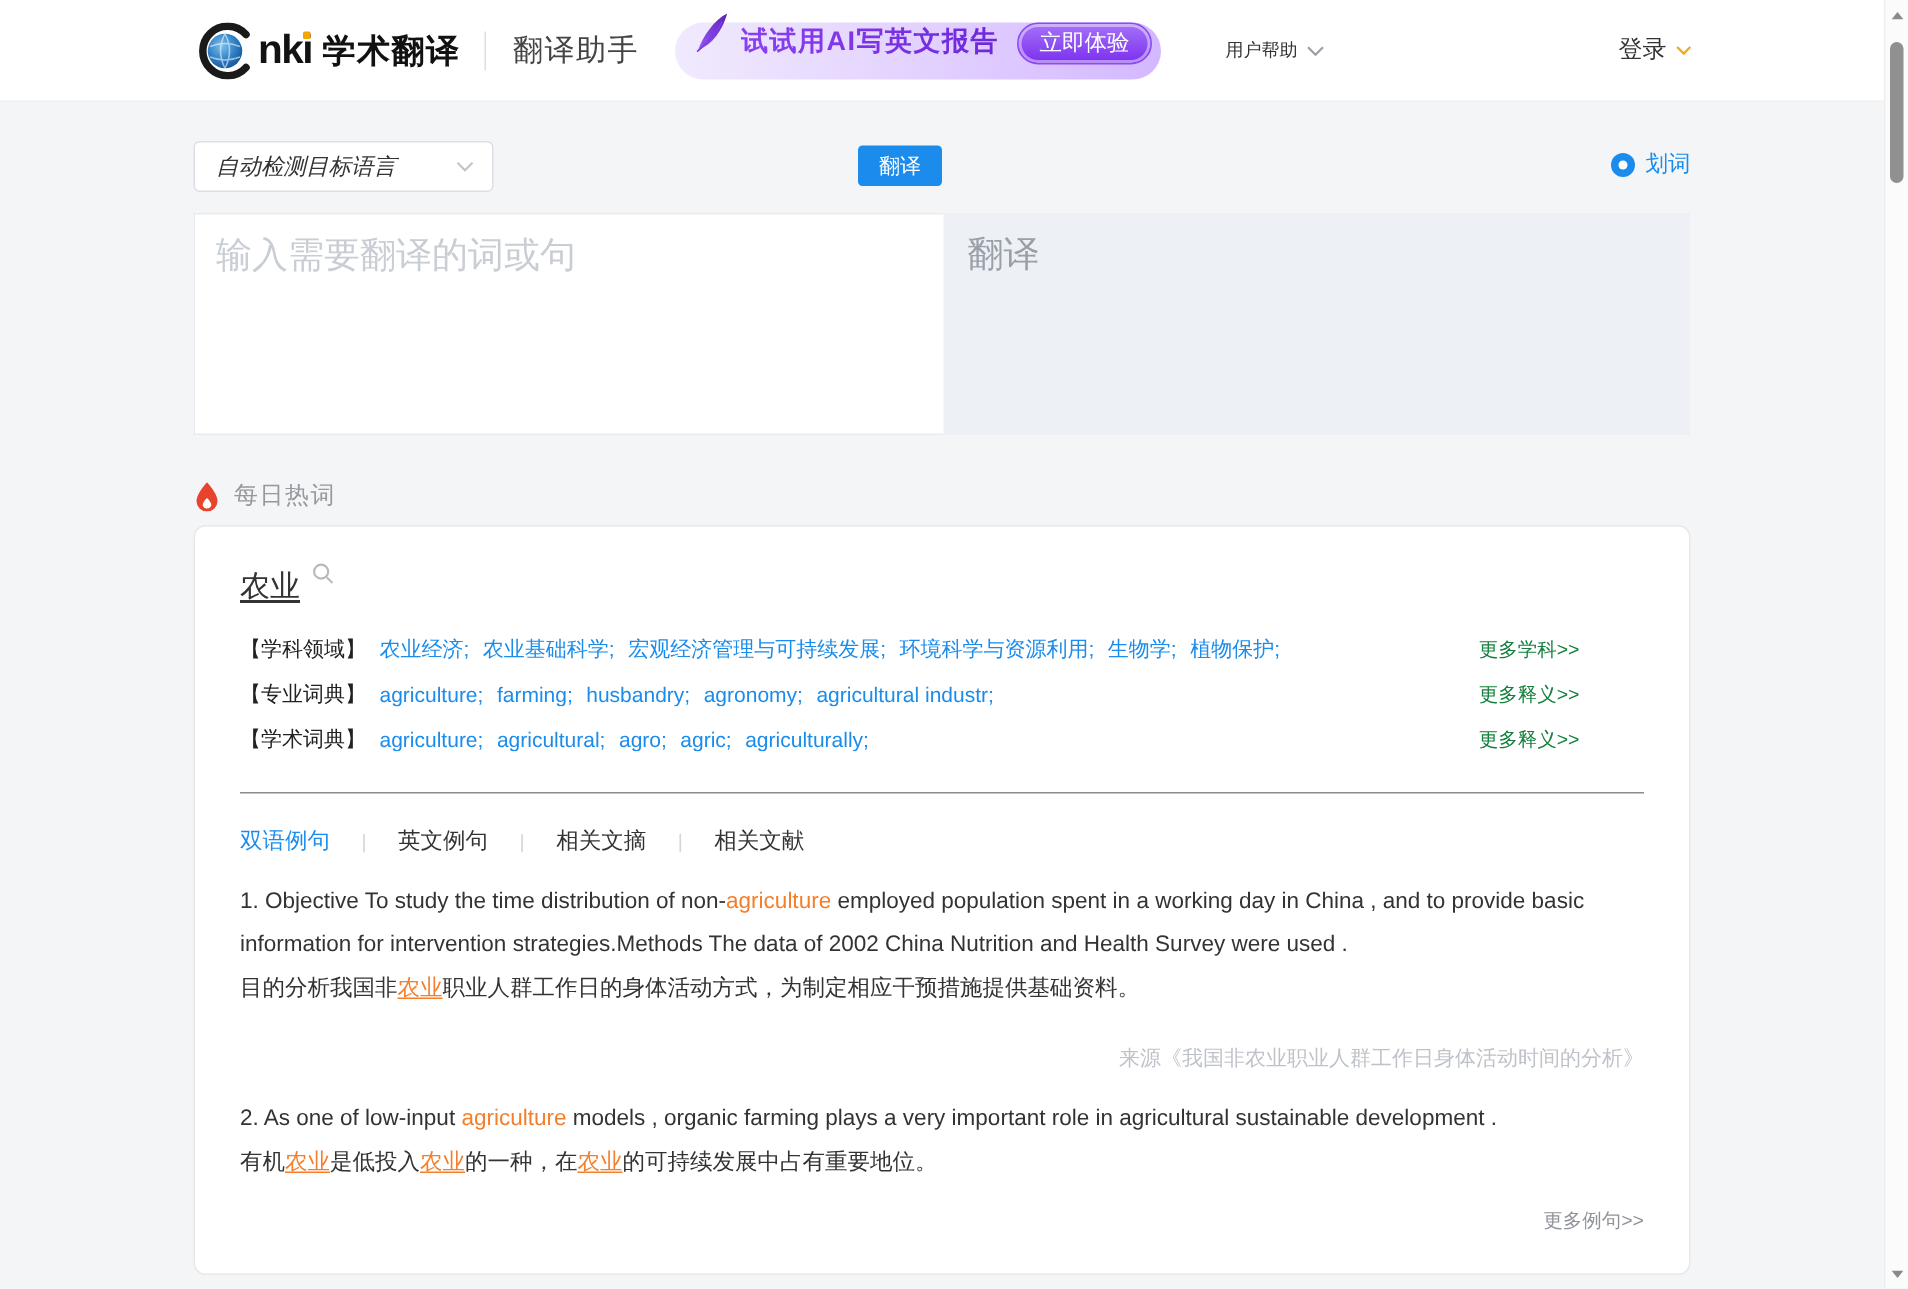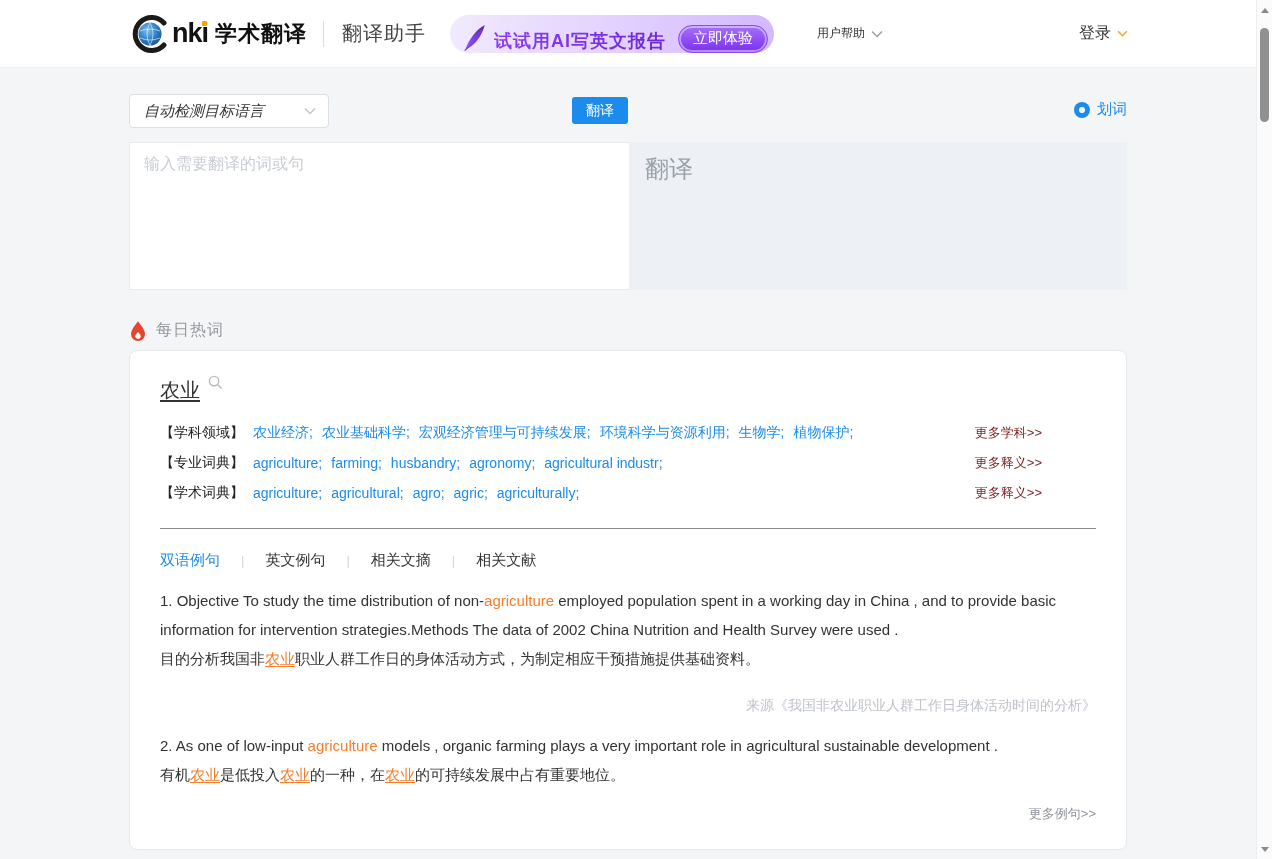--- a/index.html
+++ b/index.html
@@ -9,21 +9,21 @@
 
   
   .header { height:68px; background:#fff; display:flex; align-items:center; padding-left:130px; padding-right:144px; border-bottom:1px solid #f0f0f0; }
   .logo { display:flex; align-items:center; cursor:pointer; }
   .logo-globe { width:40px; height:38px; margin-right:2px; }
   .logo-letters { font-size:27px; font-weight:800; color:#121212; letter-spacing:-1px; line-height:1; position:relative; }
   .logo-letters .i-dot { position:absolute; width:5px; height:5px; background:#f5a400; border-radius:1px; top:1px; right:1px; }
   .logo-product { font-size:22px; font-weight:700; color:#111; margin-left:7px; letter-spacing:1px; }
   .header-divider { width:1px; height:26px; background:#ddd; margin:0 18px 0 16px; }
   .header-subtitle { font-size:20px; color:#444; letter-spacing:1px; }
-  .promo-banner { margin-left:24px; height:38px; border-radius:19px; display:flex; align-items:flex-end; padding:0 6px 0 12px; background:linear-gradient(90deg,#f1eafd 0%,#e0cdff 60%,#d4b8ff 100%); cursor:pointer; }
+  .promo-banner { margin-left:24px; height:38px; border-radius:19px; display:flex; align-items:flex-start; padding:0 6px 0 12px; background:linear-gradient(90deg,#f1eafd 0%,#e0cdff 60%,#d4b8ff 100%); cursor:pointer; }
   .promo-quill { width:26px; height:30px; margin-right:6px; margin-top:-8px; }
   .promo-text { font-size:18px; font-weight:700; background:linear-gradient(90deg,#8a3ff2,#6d28d9); -webkit-background-clip:text; background-clip:text; color:transparent; letter-spacing:1px; }
   .promo-cta { margin-left:12px; height:28px; padding:0 14px; border-radius:14px; background:linear-gradient(180deg,#a572f7,#7b2ff0); box-shadow:0 0 0 2px rgba(255,255,255,.45) inset; color:#fff; font-size:15px; display:flex; align-items:center; border:1px solid #8a4bf5; }
   .header-spacer { flex:1; }
   .user-help { display:flex; align-items:center; font-size:12px; color:#333; cursor:pointer; margin-right:196px; }
   .login { display:flex; align-items:center; font-size:16px; color:#333; cursor:pointer; }
   .chev { margin-left:6px; }
 
   
   .content-area { width:1256px; }
@@ -35,41 +35,41 @@
   .lang-select-text { flex:1; font-size:15px; color:#333; }
   .translate-btn { position:absolute; left:443px; top:3px; width:56px; height:27px; background:#1b8ceb; border:none; border-radius:3px; color:#fff; font-size:14px; cursor:pointer; font-family:inherit; }
   .word-toggle { position:absolute; right:0; top:6px; display:flex; align-items:center; cursor:pointer; }
   .word-toggle-icon { width:16px; height:16px; border-radius:50%; background:#1b8ceb; position:relative; margin-right:7px; }
   .word-toggle-icon::after { content:""; position:absolute; width:6px; height:6px; background:#fff; border-radius:50%; left:5px; top:5px; }
   .word-toggle-label { font-size:15px; color:#1b8ceb; }
 
   
   .translate-box { display:flex; margin-top:14px; height:148px; }
   .tb-input-panel { width:500px; background:#fff; border:1px solid #e8ebef; border-right:none; }
-  .tb-input { width:100%; height:100%; border:none; outline:none; resize:none; font-family:Liberation Serif, serif; font-size:16px; color:#333; padding:11px 14px; background:transparent; }
+  .tb-input { width:100%; height:100%; border:none; outline:none; resize:none; font-family:Liberation Serif, serif; font-size:24px; color:#333; padding:11px 14px; background:transparent; }
   .tb-input::placeholder { color:#c9cdd4; }
   .tb-output-panel { width:498px; background:#edf1f6; padding:11px 16px; }
   .tb-output-placeholder { font-size:24px; color:#9aa0a8; }
 
   
   .hotword-title-row { display:flex; align-items:center; margin-top:30px; }
   .flame { width:18px; height:20px; margin-right:9px; }
   .hotword-title { font-size:16px; color:#96999e; letter-spacing:1px; }
 
   .card { margin-top:9px; background:#fff; border:1px solid #e8e8e8; border-radius:8px; padding:26px 30px 26px 30px; }
   .word-row { display:flex; align-items:flex-start; }
   .hot-word { font-size:20px; color:#333; text-decoration:underline; text-underline-offset:3px; cursor:pointer; }
   .search-icon { margin-left:8px; margin-top:-2px; cursor:pointer; }
 
   .def-row { position:relative; display:flex; align-items:center; height:30px; margin-top:0; padding-right:110px; }
   .def-rows { margin-top:14px; }
   .def-label { font-size:14px; color:#222; flex-shrink:0; }
   .def-links { display:flex; flex-wrap:nowrap; overflow:hidden; }
   .def-links a { font-size:14px; color:#1b8ceb; margin-left:9px; white-space:nowrap; }
-  .more-link { position:absolute; right:54px; top:50%; transform:translateY(-50%); font-size:13px; color:#7f1d1d; }
+  .more-link { position:absolute; right:43px; top:50%; transform:translateY(-50%); font-size:13px; color:#15803d; }
 
   .divider { border:none; border-top:1px solid #8c8c8c; margin-top:20px; }
 
   .tabs-row { display:flex; align-items:center; margin-top:22px; }
   .tab { font-size:15px; color:#333; cursor:pointer; }
   .tab.active { color:#1b8ceb; }
   .tab-sep { color:#d5d5d5; margin:0 21px; font-size:13px; }
 
   .example { margin-top:16px; }
   .example-en, .example-zh { font-size:15px; color:#333; line-height:29px; }

